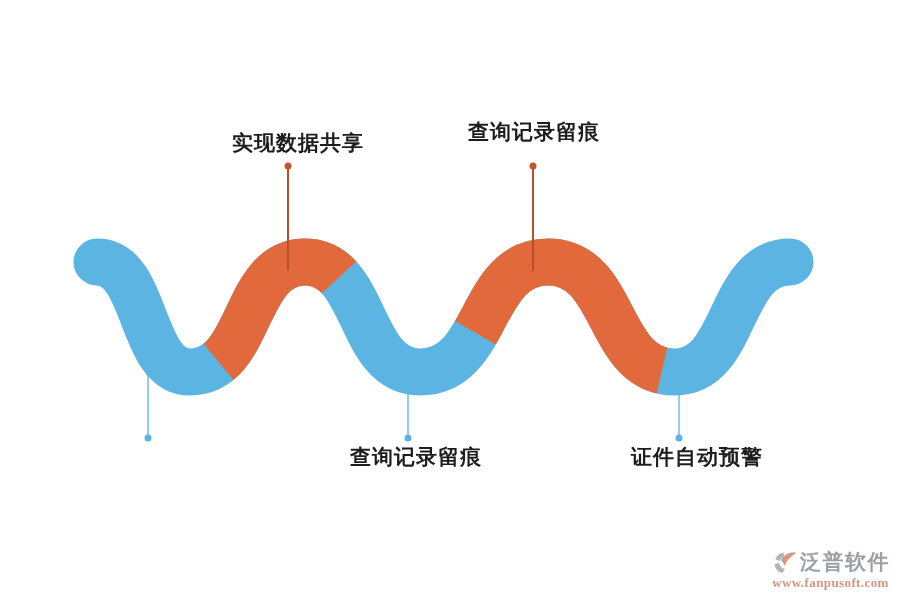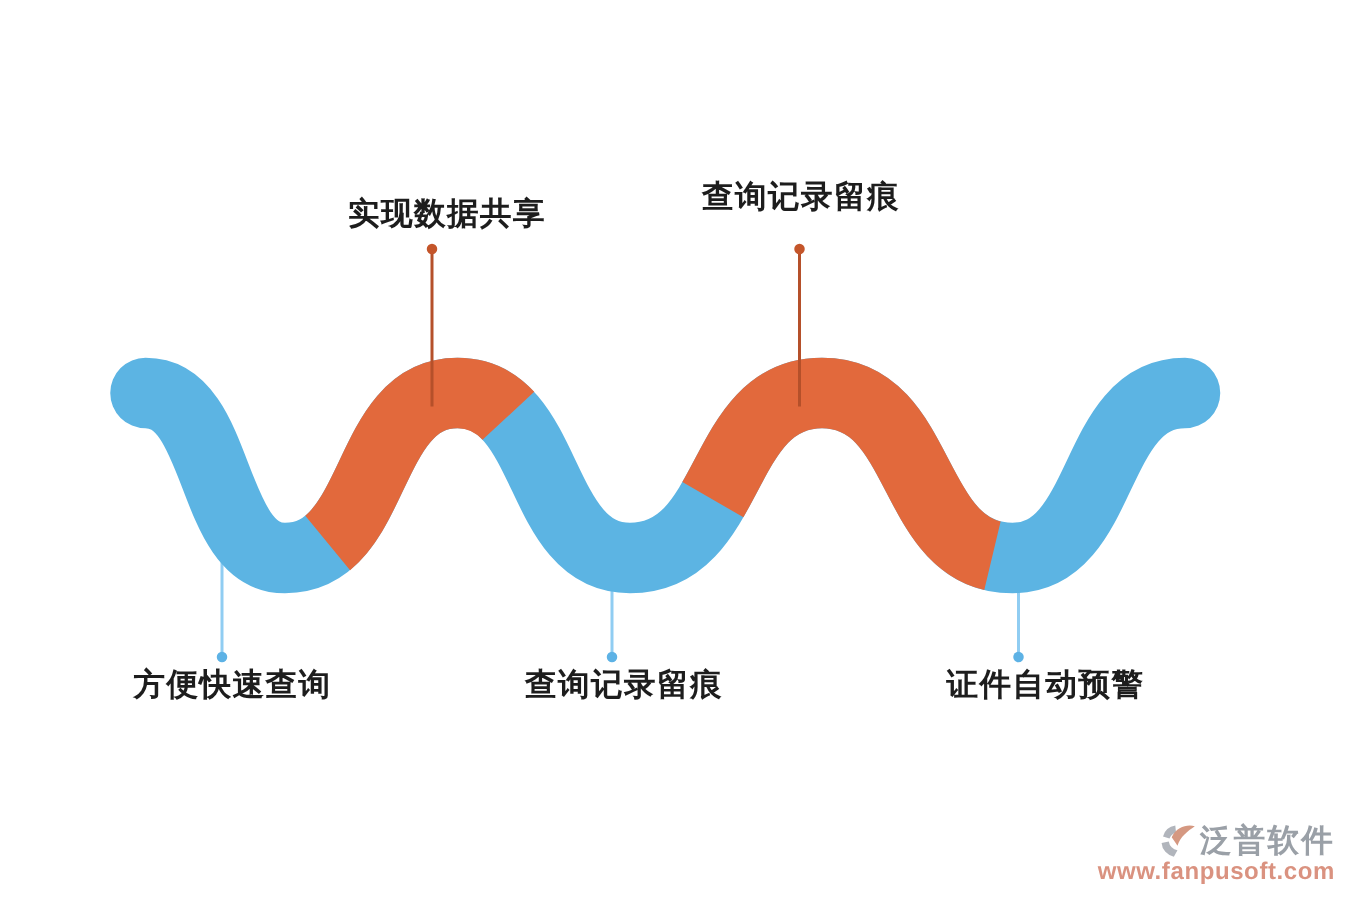--- a/index.html
+++ b/index.html
@@ -1,52 +1,52 @@
 <!DOCTYPE html>
 <html><head>
 <meta charset="utf-8">
 <style>
   html,body{margin:0;padding:0;background:#ffffff;}
   .stage{
     position:relative;
     width:900px;height:600px;
     background:#ffffff;
     overflow:hidden;
-    font-family:Liberation Sans, sans-serif;
+    font-family:Liberation Serif, serif;
   }
   .stage svg.diagram{position:absolute;left:0;top:0;}
   .labels-layer{position:absolute;left:0;top:0;width:900px;height:600px;pointer-events:none;}
   .node-label{
     position:absolute;
     transform:translateX(-50%);
     font-size:21px;
     font-weight:bold;
     line-height:26px;
     color:#1d1d1d;
     white-space:nowrap;
     letter-spacing:1px;
   }
   .watermark{
     position:absolute;
     right:10px;
     bottom:9px;
     opacity:0.88;
     text-align:center;
   }
-  .wm-row{display:flex;align-items:center;justify-content:flex-end;gap:2px;}
+  .wm-row{display:flex;align-items:center;justify-content:flex-start;gap:2px;}
   .wm-icon{width:27px;height:27px;flex:0 0 auto;}
   .wm-brand{
     font-size:21px;
     font-weight:bold;
     letter-spacing:1.5px;
     line-height:27px;
     white-space:nowrap;
   }
   .wm-url{
-    font-size:16px;
+    font-size:13px;
     font-weight:bold;
     letter-spacing:0.4px;
     margin-top:-1px;
     white-space:nowrap;
   }
 </style>
 </head>
 <body>
 
 <div class="stage">
@@ -62,21 +62,20 @@
       <circle cx="288" cy="166" r="3.5" fill="#c4552a"></circle>
       <circle cx="533" cy="166" r="3.5" fill="#c4552a"></circle>
       <circle cx="148" cy="438" r="3.5" fill="#5db2e5"></circle>
       <circle cx="408" cy="438" r="3.5" fill="#5db2e5"></circle>
       <circle cx="679" cy="438" r="3.5" fill="#5db2e5"></circle>
     </svg>
 
   <div class="labels-layer">
       <div class="node-label" style="left: 298px; top: 130px;">实现数据共享</div>
       <div class="node-label" style="left: 534px; top: 119px;">查询记录留痕</div>
-      <div class="node-label" style="left: 155px; top: 444px;">方便快速查询</div>
       <div class="node-label" style="left: 416px; top: 444px;">查询记录留痕</div>
       <div class="node-label" style="left: 697px; top: 444px;">证件自动预警</div>
     </div>
 
   <div class="watermark">
     <div class="wm-row">
       <svg class="wm-icon" viewBox="0 0 28 28">
         <path d="M 4.5 11 A 10.5 10.5 0 0 1 13 3.5 L 13.5 8.5 A 6.5 6.5 0 0 0 9 12.5 Z" fill="#a7abb3"></path>
         <path d="M 3.5 15.5 A 10.5 10.5 0 0 0 12 25 L 14.5 20.5 A 7 7 0 0 1 8.5 14.5 Z" fill="#a7abb3"></path>
         <path d="M 10.5 11.5 C 14 4.5 21 2.5 26.5 4 C 21.5 7.5 16.5 11 14.5 17.5 C 13 15 11.5 13 10.5 11.5 Z" fill="#d08a70"></path>

